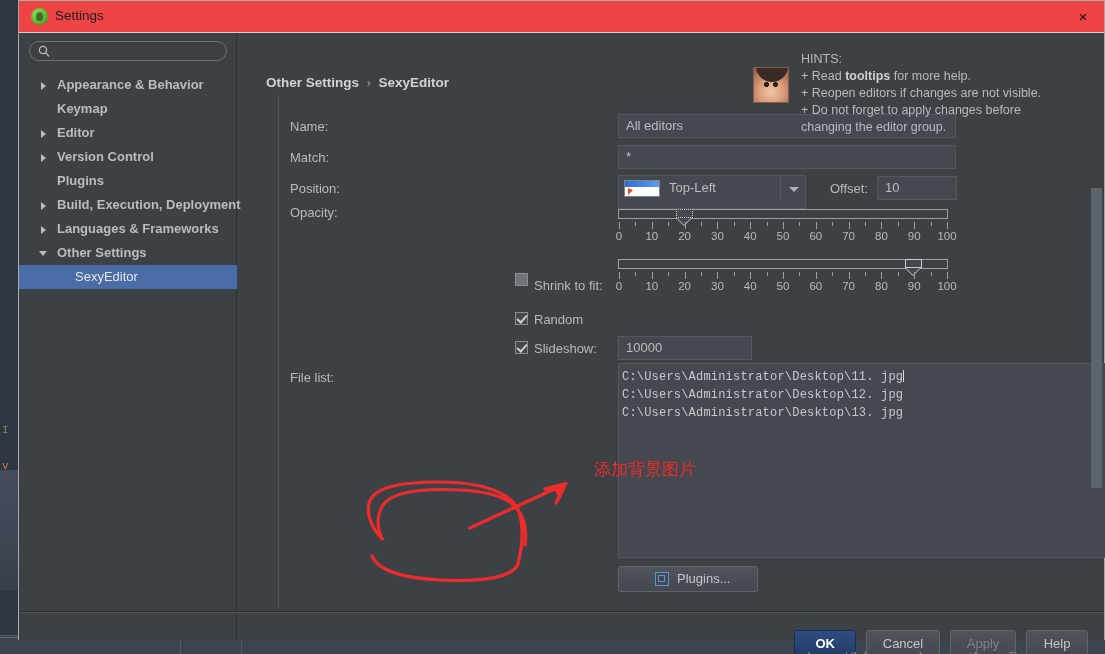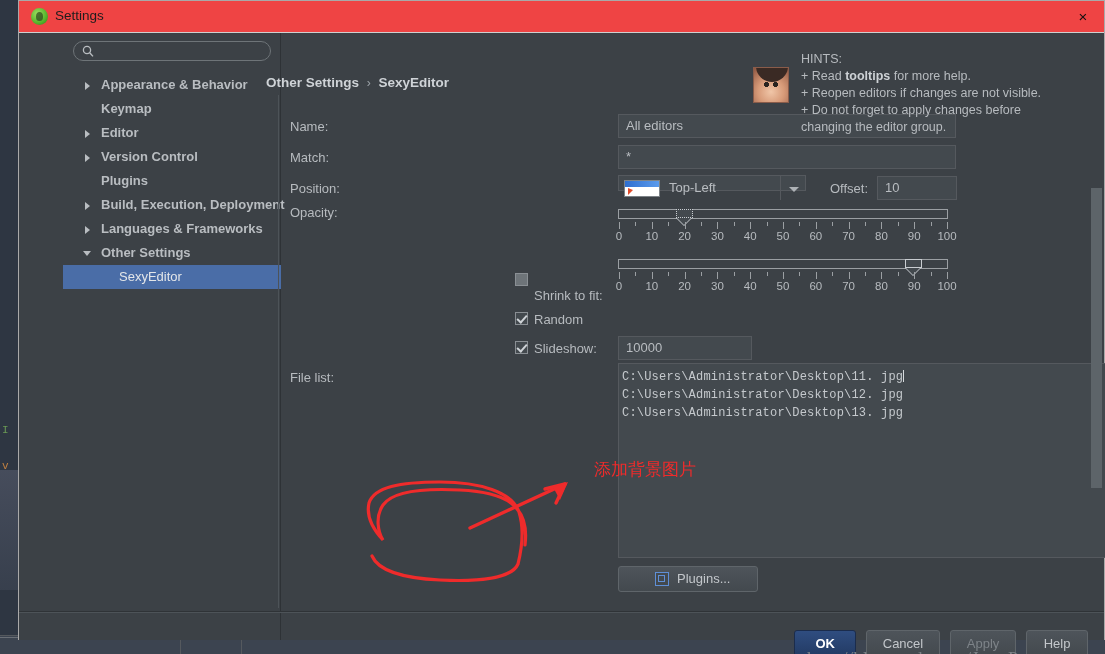--- a/index.html
+++ b/index.html
@@ -26,21 +26,21 @@
   .titlebar{position:relative;height:32px;background:#ef4444;border-bottom:1px solid #d0d0d0;box-sizing:border-box;}
   .title-ico{position:absolute;left:12px;top:7px;width:17px;height:17px;border-radius:50%;
     background:radial-gradient(circle at 38% 34%,#9ede60 0%,#53b42a 60%,#2f7a18 100%);}
   .title-ico:after{content:"";position:absolute;left:5px;top:4px;width:7px;height:9px;border-radius:50% 50% 45% 45%;background:#2f4f1f;opacity:.75;}
   .title-text{position:absolute;left:36px;top:7px;font-size:13.5px;color:#1d1d1d;}
   .close-btn{position:absolute;right:10px;top:6px;width:22px;height:20px;color:#101010;font-size:15px;line-height:20px;text-align:center;cursor:default;}
 
   .body{position:relative;height:607px;background:#3c4146;}
 
   
-  .sidebar{position:absolute;left:0;top:0;width:218px;height:607px;background:#3c4146;border-right:1px solid #2e3236;box-sizing:border-box;margin-left:44px;}
+  .sidebar{position:absolute;left:0;top:0;width:218px;height:607px;background:#3c4146;border-right:1px solid #2e3236;box-sizing:border-box;}
   .search{position:absolute;left:10px;top:8px;width:198px;height:20px;border:1px solid #6e7478;border-radius:11px;background:#3c4146;box-sizing:border-box;}
   .search svg{position:absolute;left:8px;top:3px;}
   .search input{position:absolute;left:26px;top:0;width:160px;height:18px;border:0;background:transparent;outline:none;color:#c2c6c9;font-size:12px;font-family:"Liberation Sans",sans-serif;}
   .tree{position:absolute;left:0;top:40px;width:218px;}
   .tree-item{position:relative;height:24px;line-height:24px;color:#b9bdc1;font-size:13px;font-weight:bold;padding-left:38px;white-space:nowrap;cursor:default;}
   .tree-item.child{padding-left:56px;font-weight:normal;color:#c6cace;}
   .tree-item.sel{background:#4a6da7;color:#e3e6e9;}
   .arrow{position:absolute;left:22px;top:9px;width:0;height:0;border-left:5px solid #b9bdc1;border-top:4px solid transparent;border-bottom:4px solid transparent;}
   .arrow.open{left:20px;top:10px;border-left:4px solid transparent;border-right:4px solid transparent;border-top:5px solid #b9bdc1;border-bottom:0;}
 
@@ -48,21 +48,21 @@
   .content{position:absolute;left:219px;top:0;right:0;height:607px;}
   .crumb{position:absolute;left:28px;top:42px;font-size:13.5px;font-weight:bold;color:#cfd3d7;white-space:nowrap;}
   .crumb .sep{font-weight:normal;color:#9aa0a6;font-size:12px;padding:0 4px;}
 
   .panel{position:absolute;left:40px;top:62px;width:802px;height:513px;border:1px solid #4d5358;border-top:0;border-right:0;border-bottom:0;box-sizing:border-box;}
   .clip-row{position:absolute;left:50px;top:60px;width:160px;height:6px;overflow:hidden;color:#8d9398;font-size:12px;}
 
   .lbl{position:absolute;color:#b7bbbf;font-size:13px;}
   .field{position:absolute;background:#43494e;border:1px solid #55595e;box-sizing:border-box;color:#b9bdc1;font-size:13px;padding:0 7px;line-height:22px;}
 
-  .combo{position:absolute;left:380px;top:142px;width:188px;height:16px;background:#43494e;border:1px solid #55595e;box-sizing:border-box;}
+  .combo{position:absolute;left:380px;top:142px;width:188px;height:34px;background:#43494e;border:1px solid #55595e;box-sizing:border-box;}
   .combo .thumb{position:absolute;left:5px;top:4px;width:36px;height:17px;background:#ffffff;border:1px solid #7d8388;box-sizing:border-box;}
   .combo .thumb:before{content:"";position:absolute;left:0;top:0;right:0;height:6px;background:linear-gradient(90deg,#2f6fd0,#5b9bec);}
   .combo .thumb:after{content:"";position:absolute;left:3px;top:7px;width:0;height:0;border-left:5px solid #e04b2a;border-bottom:5px solid transparent;border-top:2px solid transparent;}
   .combo .ctext{position:absolute;left:50px;top:4px;color:#b9bdc1;font-size:13px;}
   .combo .cbtn{position:absolute;right:0;top:0;width:24px;height:24px;border-left:1px solid #55595e;}
   .combo .cbtn:after{content:"";position:absolute;left:8px;top:11px;border-left:5px solid transparent;border-right:5px solid transparent;border-top:5px solid #aeb2b6;}
 
   
   .slider{position:absolute;height:38px;}
   .strack{position:absolute;left:0;top:0;width:330px;height:10px;border:1px solid #9b9fa3;box-sizing:border-box;background:#3c4146;}
@@ -254,21 +254,21 @@
               <span style="left: 165px;">50</span>
               <span style="left: 197.8px;">60</span>
               <span style="left: 230.6px;">70</span>
               <span style="left: 263.4px;">80</span>
               <span style="left: 296.2px;">90</span>
               <span style="left: 329px;">100</span>
             </div>
         </div>
 
         <div class="cb off" style="left:277px;top:240px;"></div>
-        <div class="lbl" style="left:296px;top:255px;">Shrink to fit:</div>
+        <div class="lbl" style="left:296px;top:245px;">Shrink to fit:</div>
         <div class="slider" style="left:380px;top:226px;">
           <div class="strack">
             <div class="knob" style="left:90%;">
               <span class="k"></span>
                 <span class="t"></span>
             </div>
           </div>
           <div class="sticks">
               <i style="left: 1px; height: 7px;"></i>
               <i style="left: 17.4px; height: 4px;"></i>

